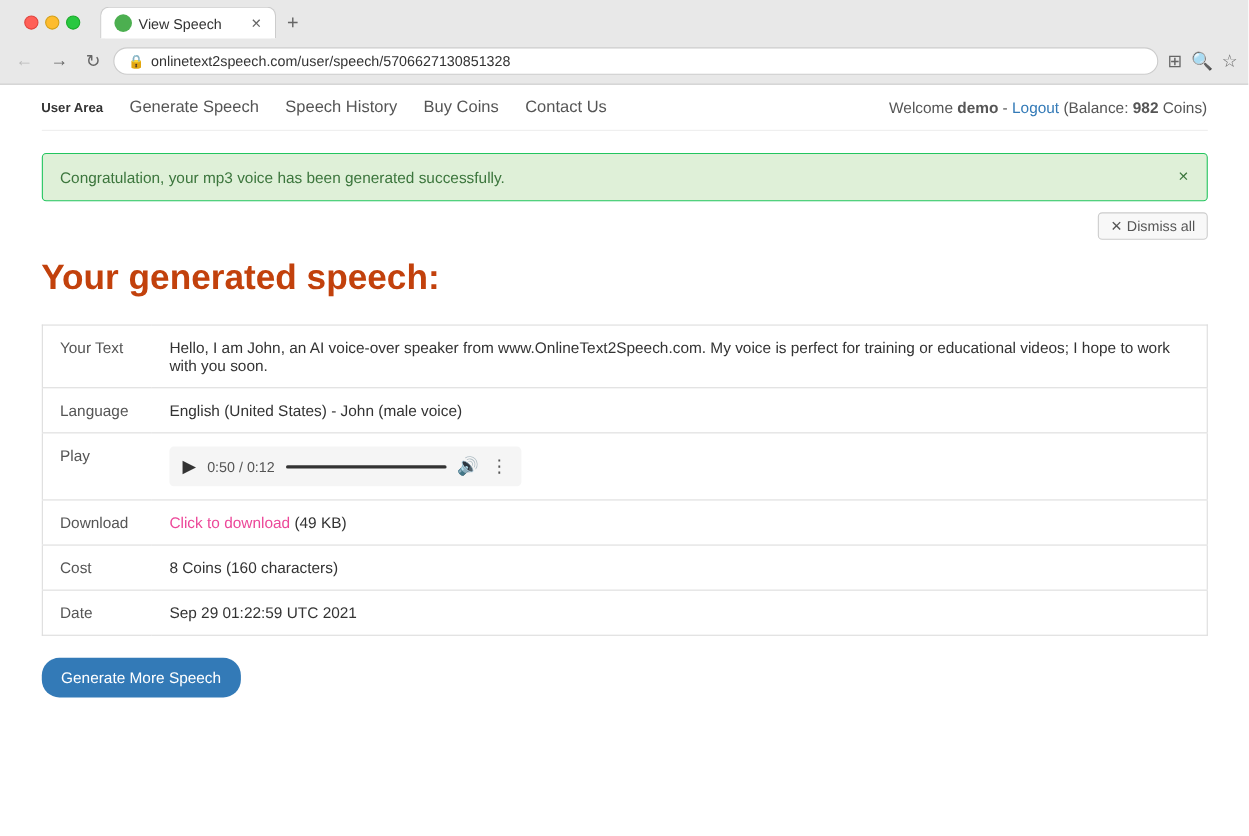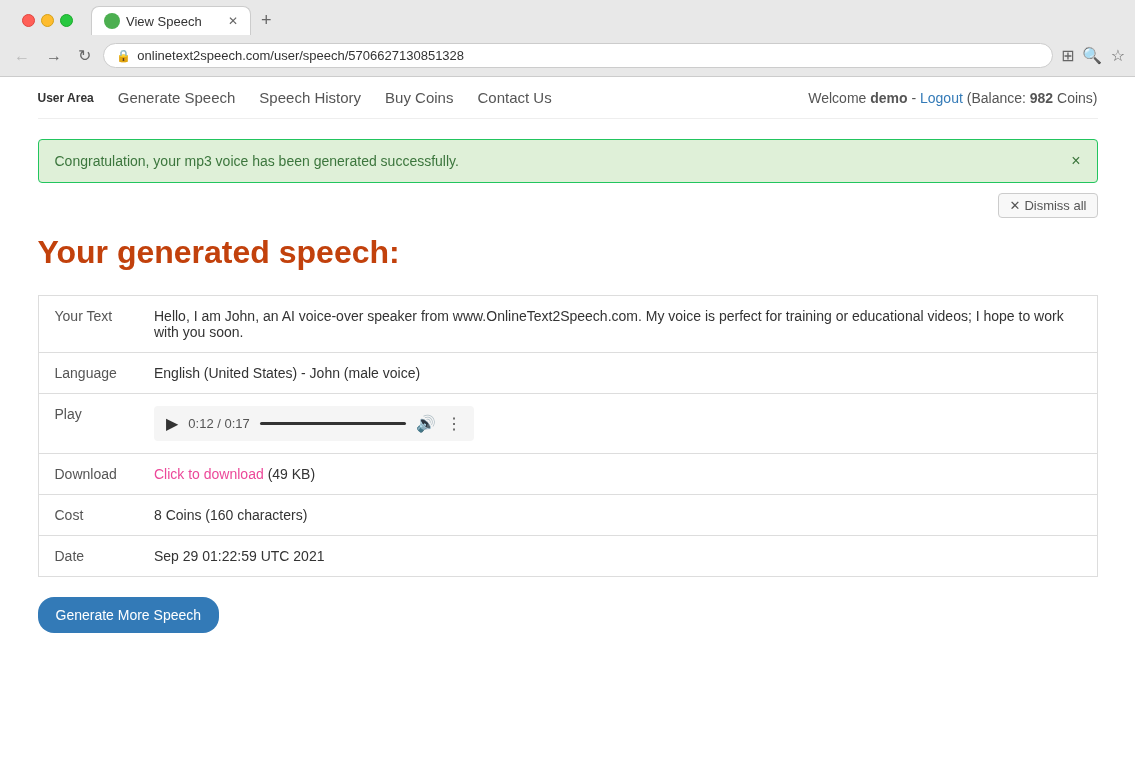--- a/index.html
+++ b/index.html
@@ -325,21 +325,21 @@
     </tr>
     <tr>
       <td>Language</td>
       <td>English (United States) - John (male voice)</td>
     </tr>
     <tr>
       <td>Play</td>
       <td>
         <div class="audio-player">
           <button class="play-btn">▶</button>
-          <span class="time-display">0:12 / 0:17</span>
+          <span class="time-display">0:50 / 0:12</span>
           <div class="progress-bar"></div>
           <button class="volume-btn">🔊</button>
           <button class="more-btn">⋮</button>
         </div>
       </td>
     </tr>
     <tr>
       <td>Download</td>
       <td>
         <a class="download-link" href="#">Click to download</a>

